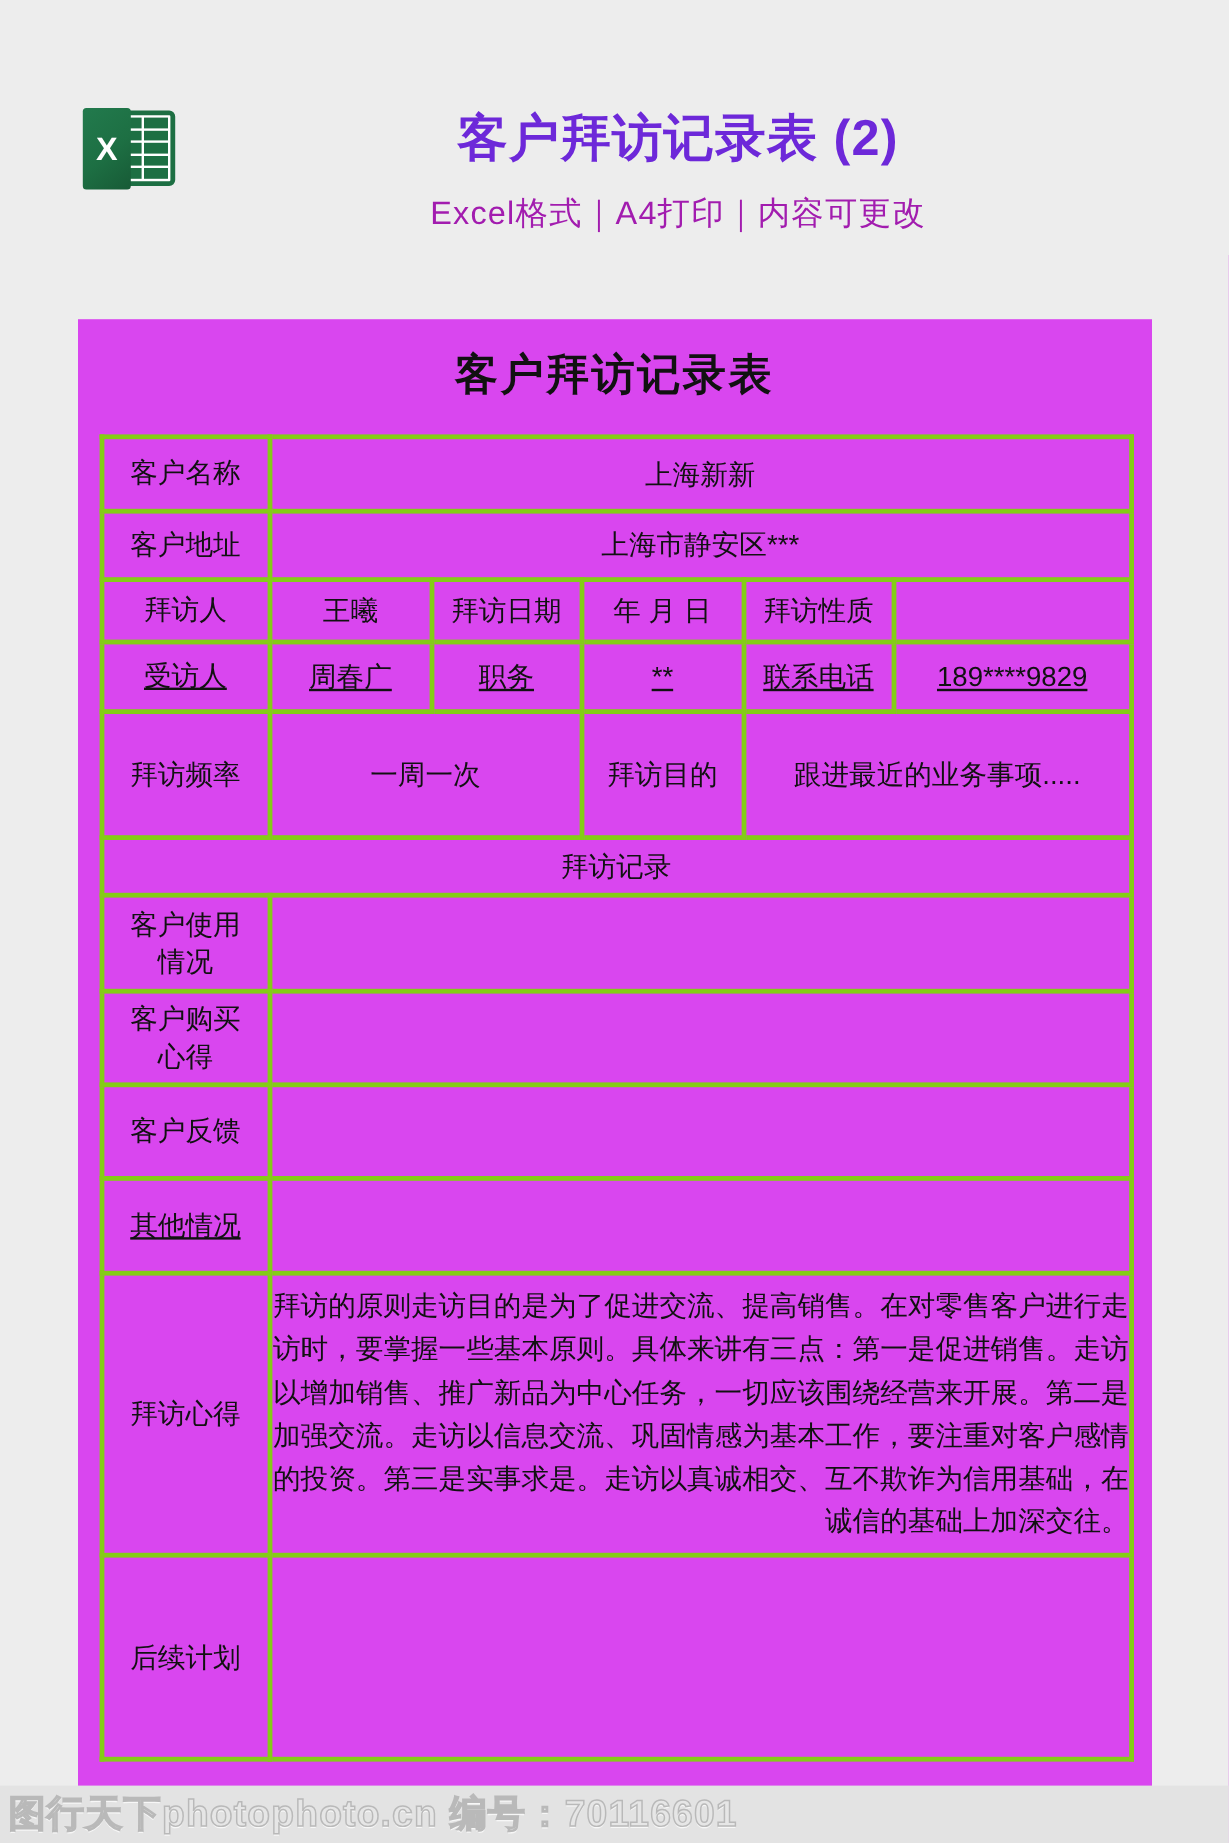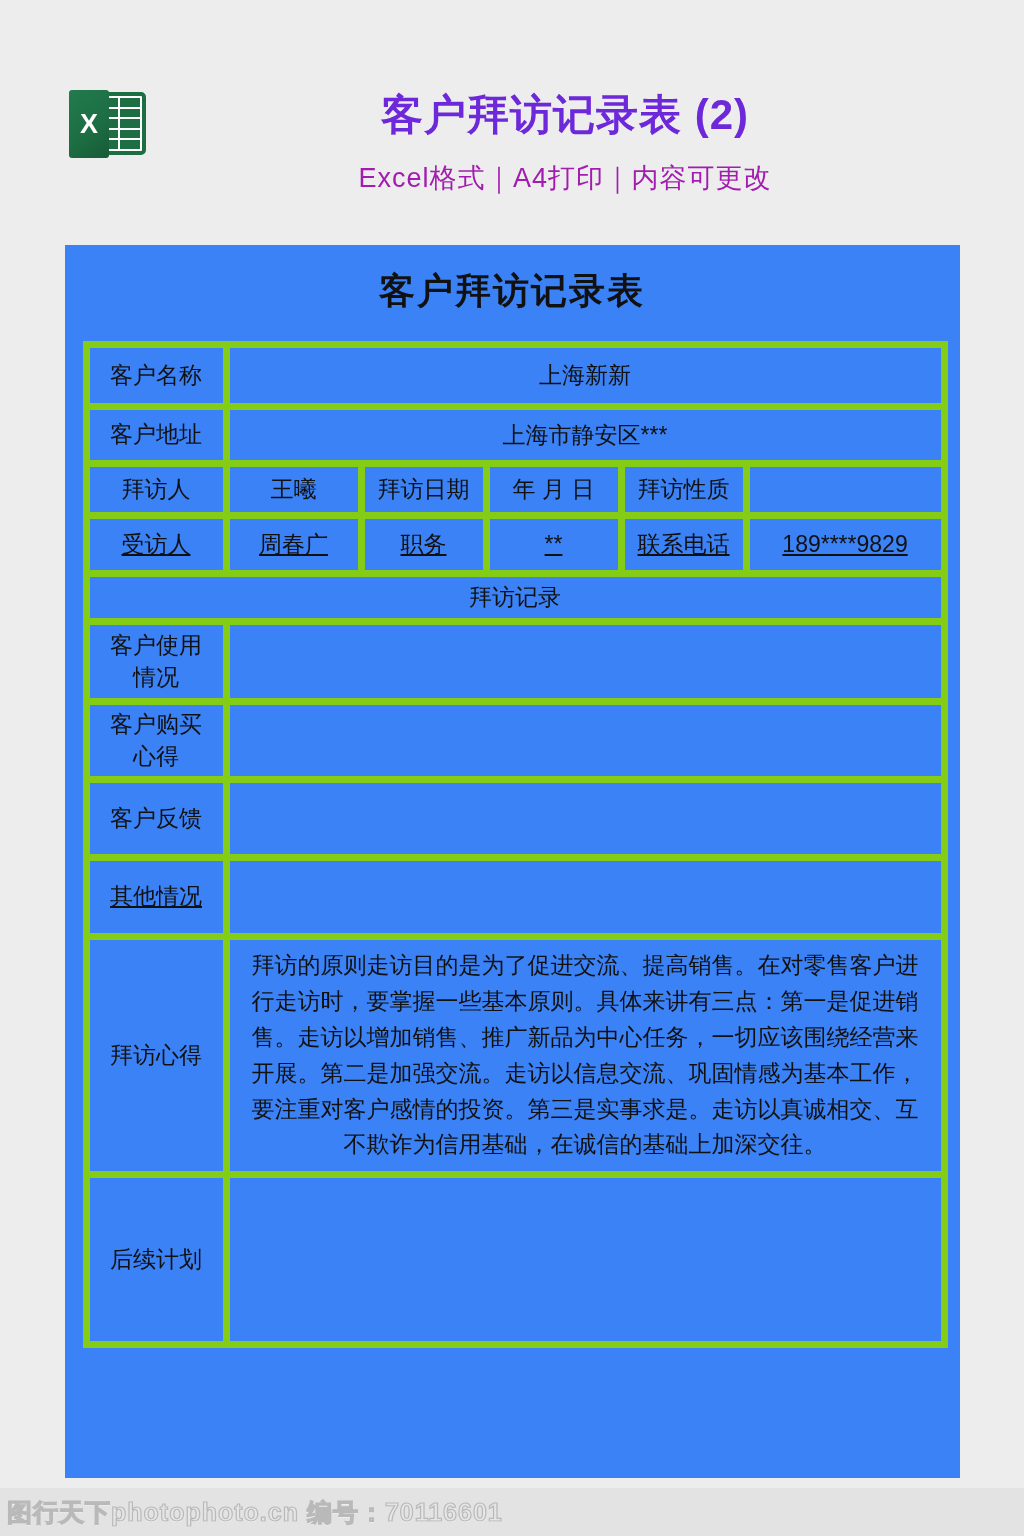--- a/index.html
+++ b/index.html
@@ -28,47 +28,47 @@
     padding:2px; display:grid; grid-template-columns:1fr 1.45fr;
     grid-auto-rows:1fr; gap:2px; z-index:1;
   }
   .xl-cell { background:#1d6f43; }
   .header-text { padding-left:106px; text-align:center; }
   .main-title { font-size:42px; font-weight:700; letter-spacing:1px; }
   .subtitle { margin-top:17px; font-size:27px; color:#a21caf; letter-spacing:1px; }
 
   
   .card {
-    width:895px; height:1233px; margin:49px auto 0;
-    background:#3b82f6; overflow:hidden; padding:12px 18px 0;
+    width:895px; height:1233px; margin:70px auto 0;
+    background:#d946ef; overflow:hidden; padding:12px 18px 0;
   }
   .sheet-title { text-align:center; font-size:36px; font-weight:600; margin:10px 0 25px; letter-spacing:2px; }
 
   table.visit { width:858px; margin:0 auto; border-collapse:collapse; table-layout:fixed; border:4px solid #000; }
   td {
-    border:7px solid #84cc16; font-size:23px; text-align:center;
+    border:4px solid #84cc16; font-size:23px; text-align:center;
     vertical-align:middle; padding:2px 4px; overflow:hidden;
   }
   td.lab { padding:2px 16px; line-height:1.35; }
   td.para {
-    text-align:center; padding:8px 12px; line-height:1.56; font-size:23px;
+    text-align:right; padding:8px 0; line-height:1.56; font-size:23px;
   }
   tr.r1 td{height:62px;} tr.r2 td{height:57px;} tr.r3 td{height:52px;}
   tr.r4 td{height:58px;text-decoration:underline;} tr.r5 td{height:105px;} tr.rsec td{height:48px;}
   tr.rr0 td{height:80px;} tr.rr1 td{height:80px;} tr.rr2 td{height:78px;}
   tr.rr3 td{height:78px;} tr.rr4 td{height:79px;text-decoration:underline;} tr.rr5 td{height:216px;}
   tr.rr6 td{height:170px;}
 
   
   .footer {
     position:absolute; left:0; bottom:0; width:1024px; height:48px;
     background:#e3e3e3; display:flex; align-items:center; padding-left:7px;
   }
   .watermark {
-    font-size:25px; font-weight:700; letter-spacing:1px;
+    font-size:31px; font-weight:700; letter-spacing:1px;
     color:#e6e6e6; -webkit-text-stroke:1.2px #b9b9b9;
     text-shadow:0 1px 0 #f7f7f7;
   }
 </style>
 </head>
 <body>
 
 <div class="header">
   <div class="excel-icon">
     <div class="xl-sheet">
@@ -123,20 +123,26 @@
         <td></td>
       </tr>
       <tr class="r4">
         <td class="lab">受访人</td>
         <td>周春广</td>
         <td>职务</td>
         <td>**</td>
         <td>联系电话</td>
         <td>189****9829</td>
       </tr>
+      <tr class="r5">
+        <td class="lab">拜访频率</td>
+        <td colspan="2">一周一次</td>
+        <td>拜访目的</td>
+        <td colspan="2">跟进最近的业务事项.....</td>
+      </tr>
       <tr class="rsec">
         <td colspan="6">拜访记录</td>
       </tr>
       <tr class="rr1">
         <td class="lab">客户使用情况</td>
         <td colspan="5"></td>
       </tr>
       <tr class="rr2">
         <td class="lab">客户购买心得</td>
         <td colspan="5"></td>

